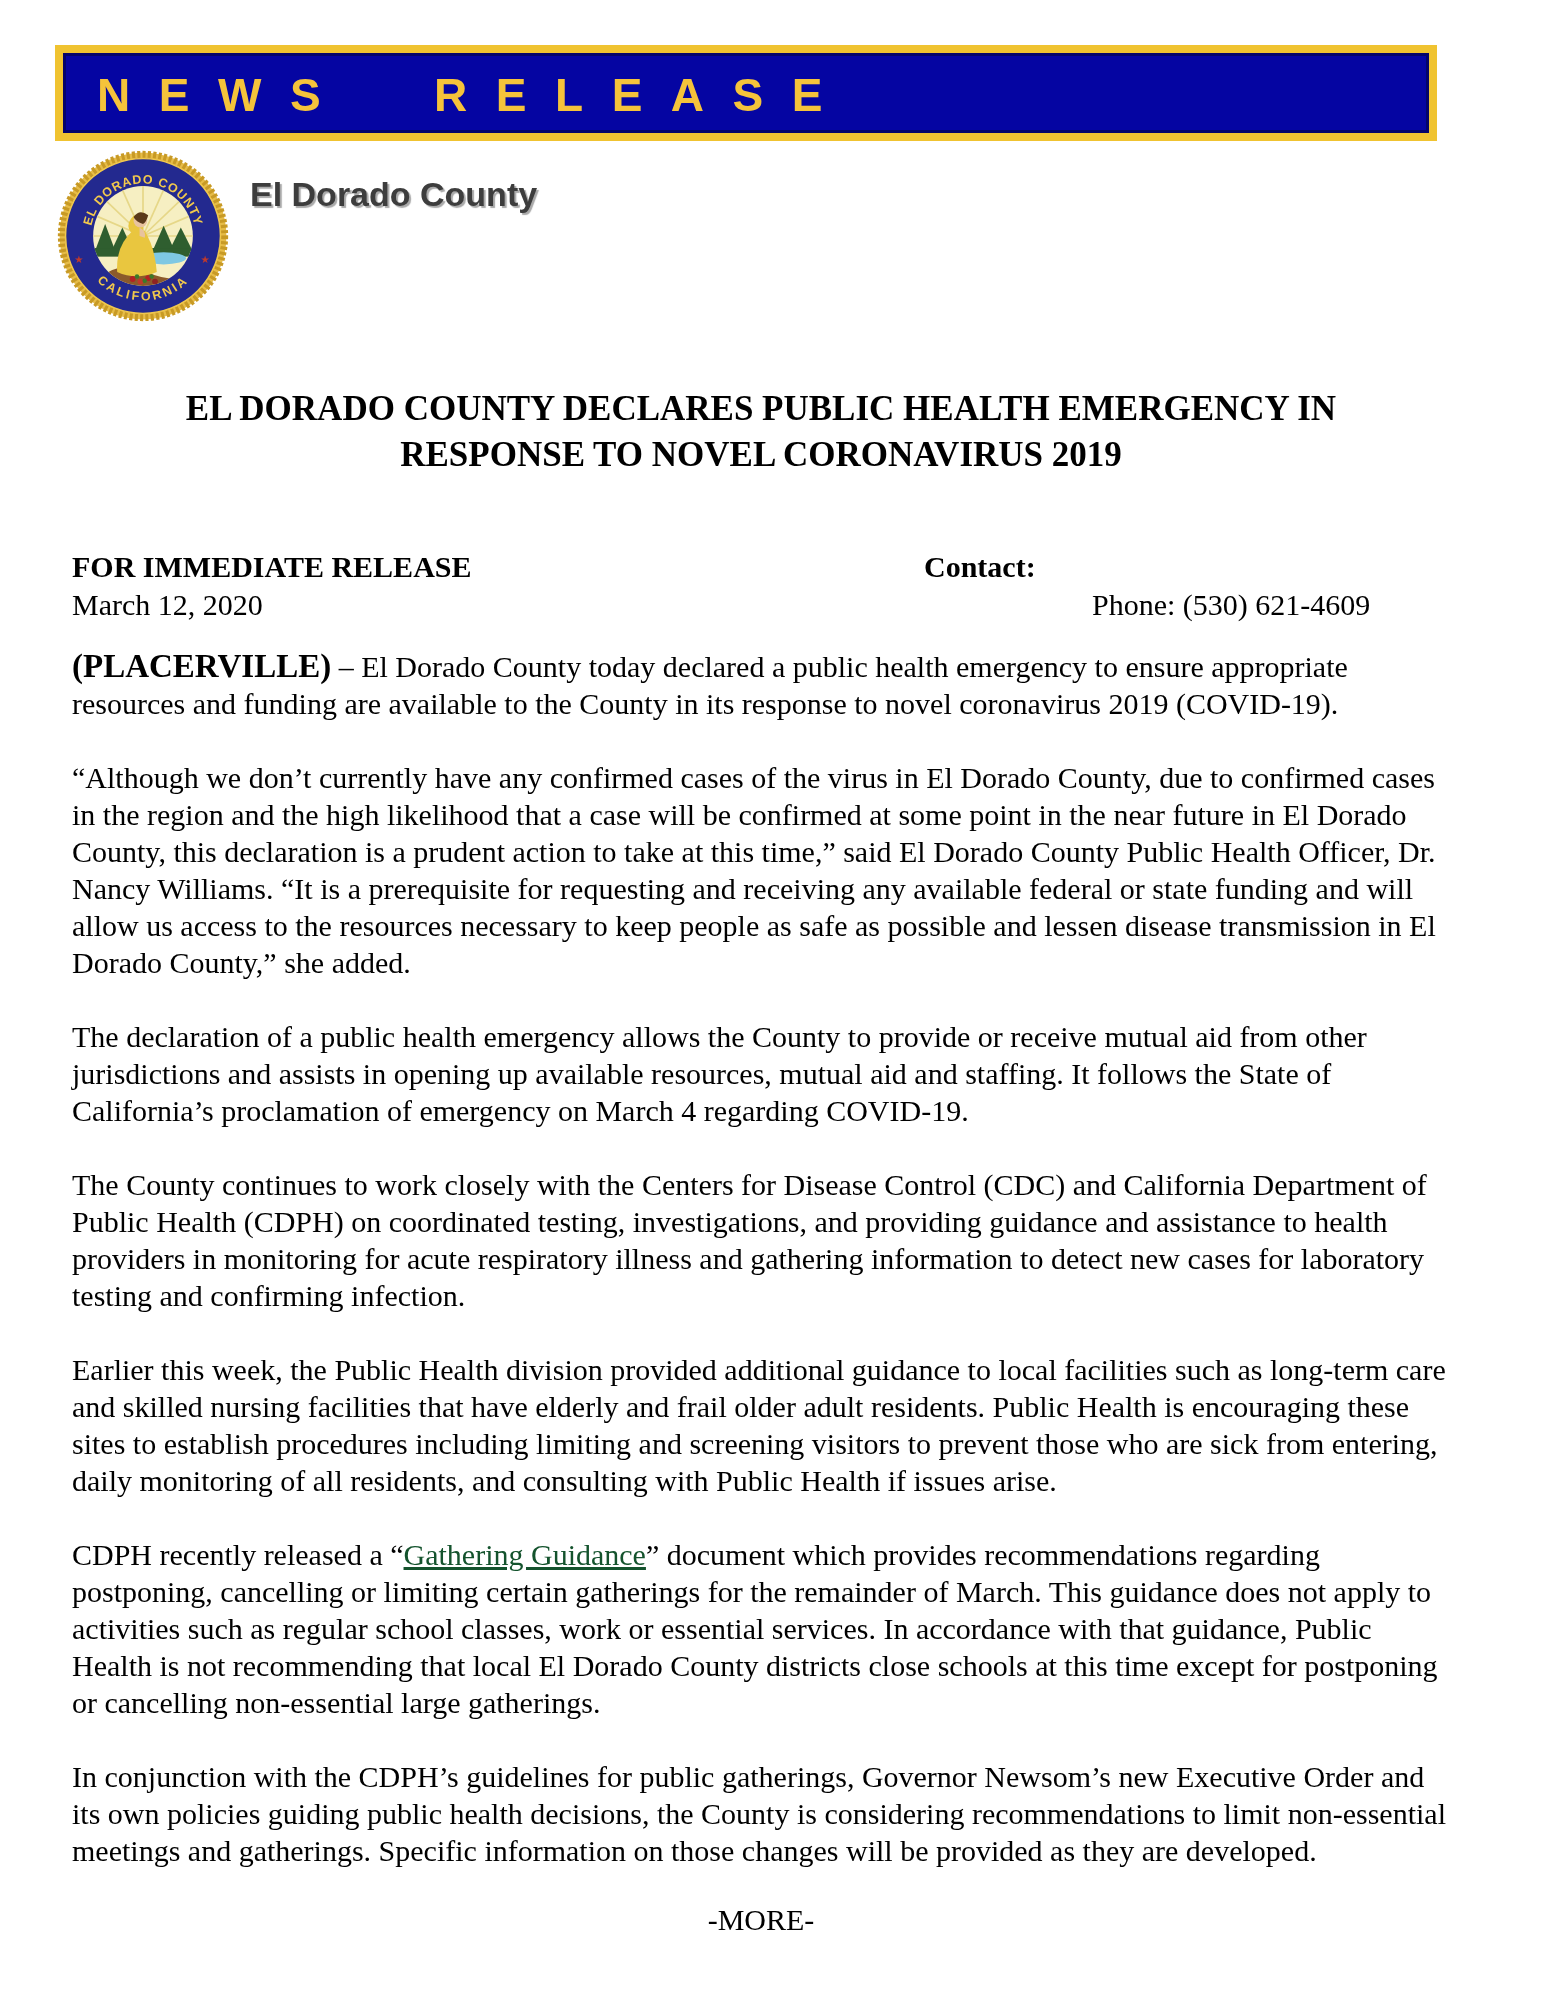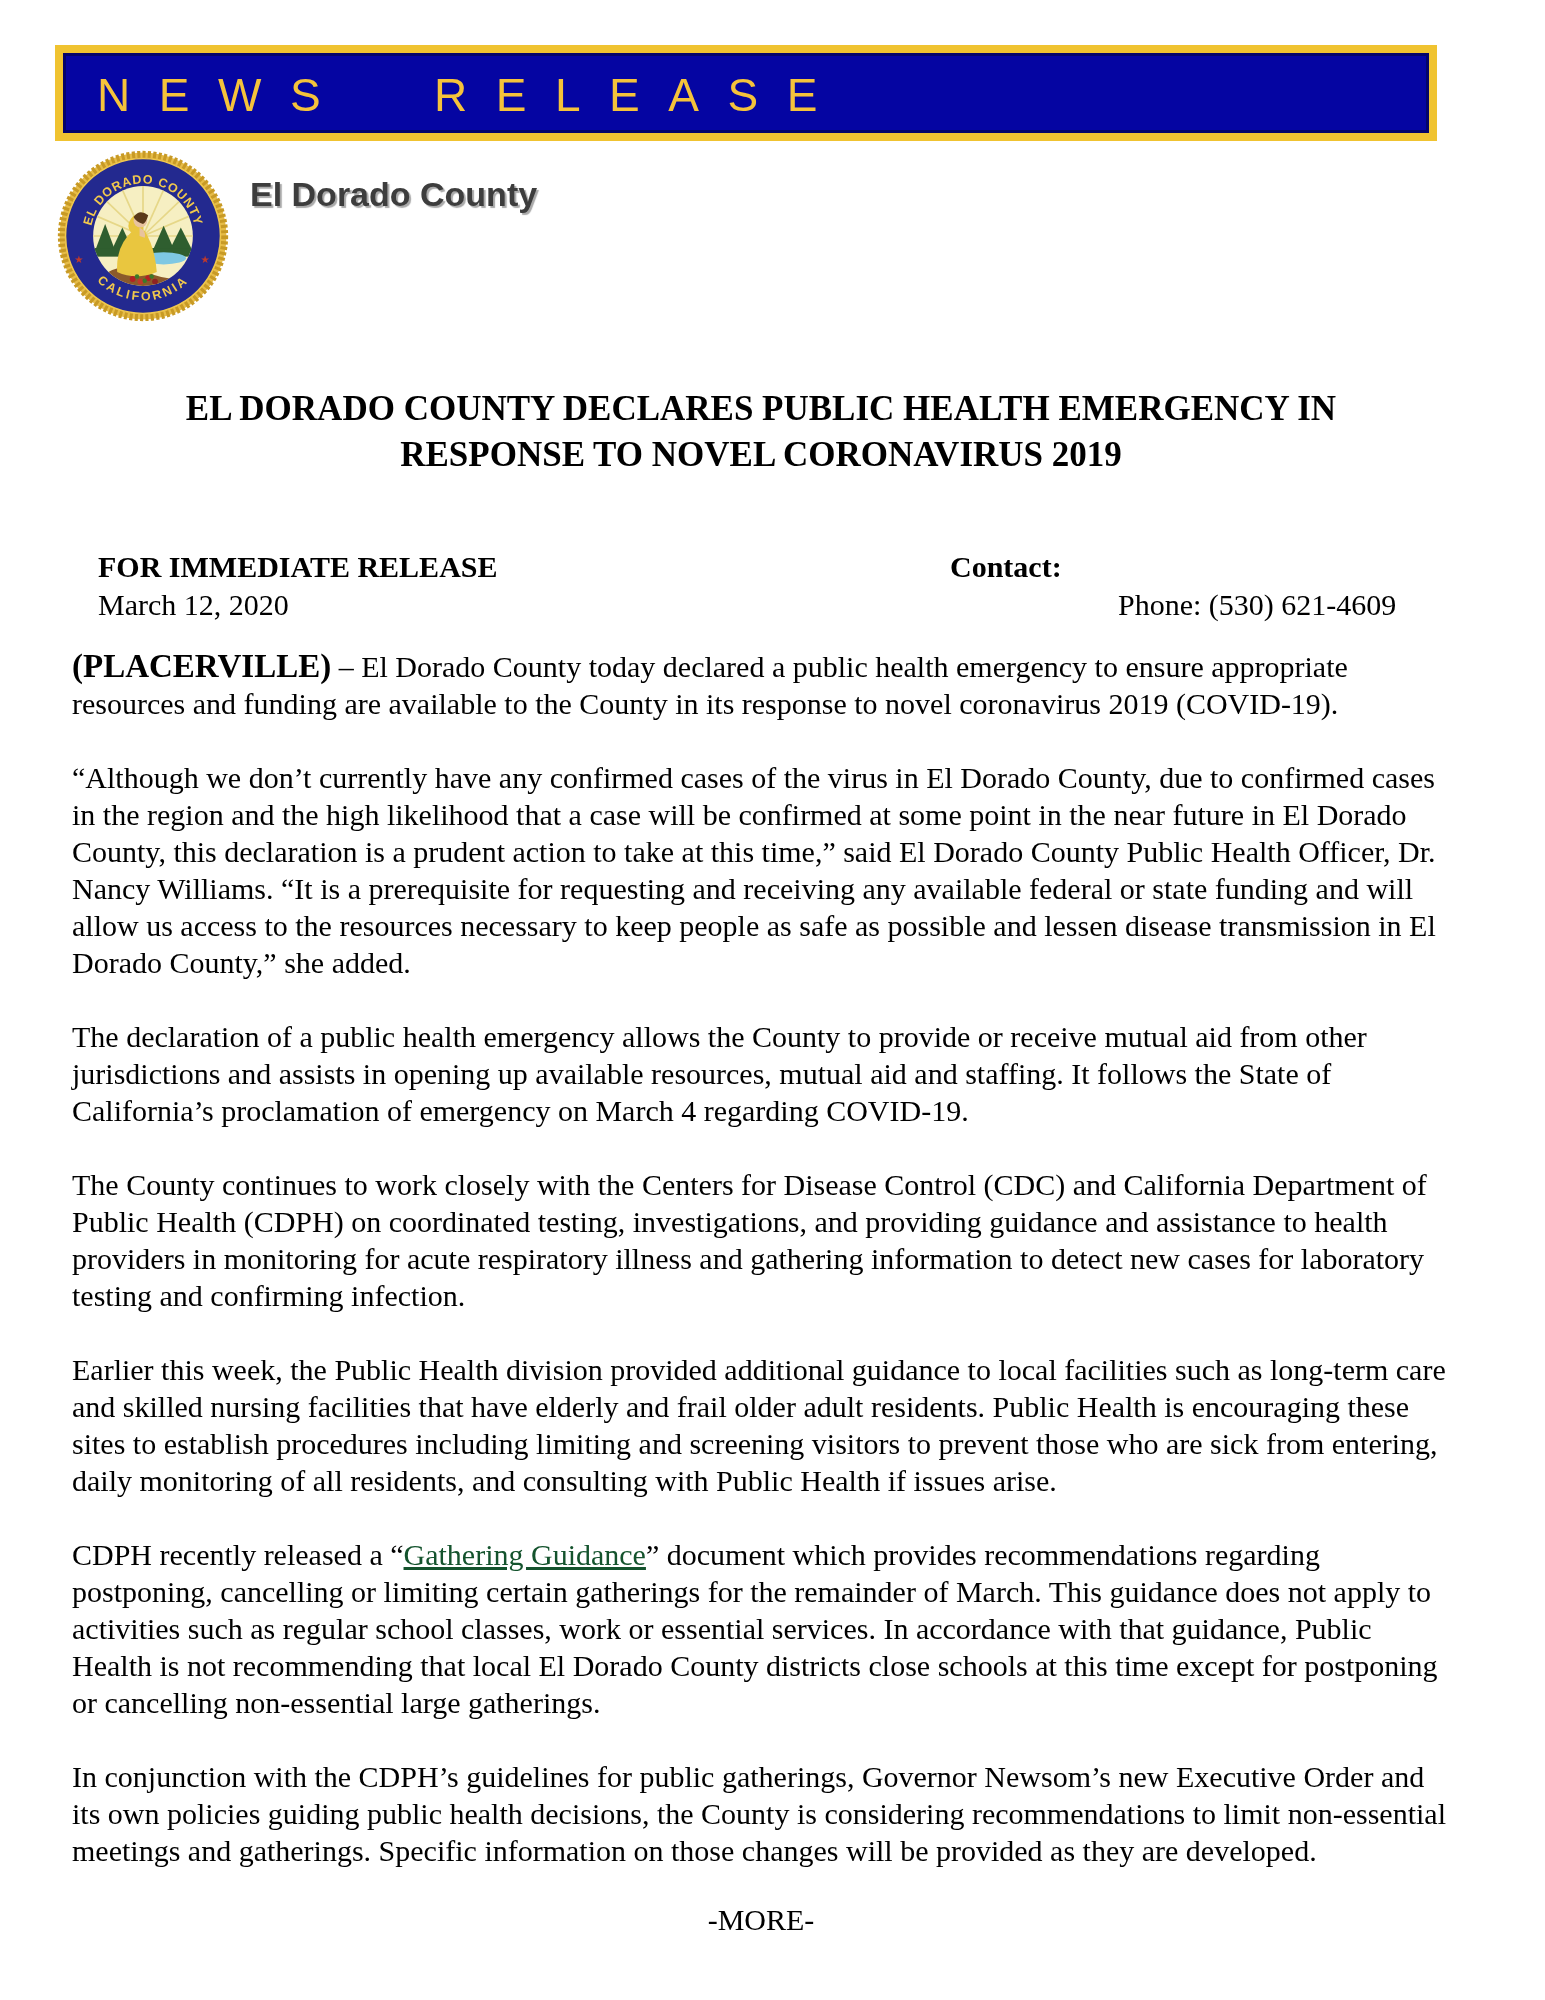--- a/index.html
+++ b/index.html
@@ -9,21 +9,21 @@
   }
 
   
   .banner {
     position:absolute; left:55px; top:45px; width:1382px; height:96px;
     box-sizing:border-box; background:#0505A2; border:8px solid #F0C330;
     box-shadow: inset 0 0 0 3px #04046a;
     display:flex; align-items:center;
   }
   .banner-text {
-    font-family:"Liberation Sans", sans-serif; font-weight:normal;
+    font-family:"Liberation Sans", sans-serif; font-weight:bold;
     color:#F5C33B; font-size:46px; letter-spacing:0.62em; word-spacing:0.95em;
     padding-left:34px; padding-top:4px; white-space:nowrap;
   }
 
   
   .seal { position:absolute; left:57px; top:150px; width:172px; height:172px; }
   .agency {
     position:absolute; left:250px; top:168px;
     font-family:"Liberation Sans", sans-serif; font-weight:bold; color:#3d3d3d;
     text-shadow:2px 2px 1px #a9a9a9; line-height:52px;
@@ -35,21 +35,20 @@
   .doc-title {
     position:absolute; left:72px; top:386px; width:1378px;
     text-align:center; font-weight:bold; font-size:35px; line-height:46px;
   }
 
   
   .release-row {
     position:absolute; left:72px; top:550px; width:1378px;
     display:grid; grid-template-columns:852px 168px 1fr; grid-auto-rows:38px;
     font-size:30px;
-    margin-left:26px;
   }
   .release-label { font-weight:bold; grid-column:1; grid-row:1; }
   .release-date  { grid-column:1; grid-row:2; }
   .contact-label { font-weight:bold; grid-column:2; grid-row:1; }
   .contact-name  { grid-column:3; grid-row:1; }
   .contact-phone { grid-column:3; grid-row:2; }
 
   
   .body-block {
     position:absolute; left:72px; top:648px; width:1380px;

